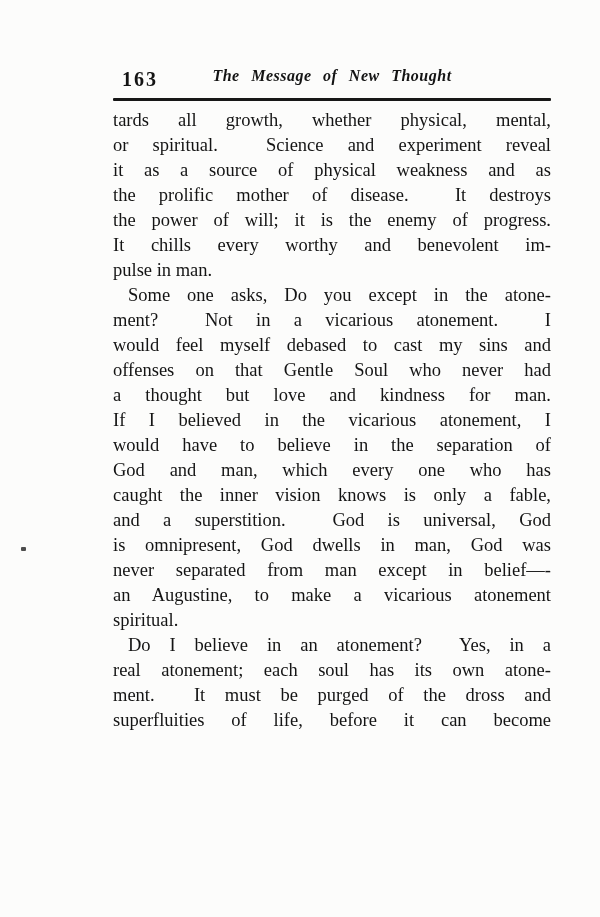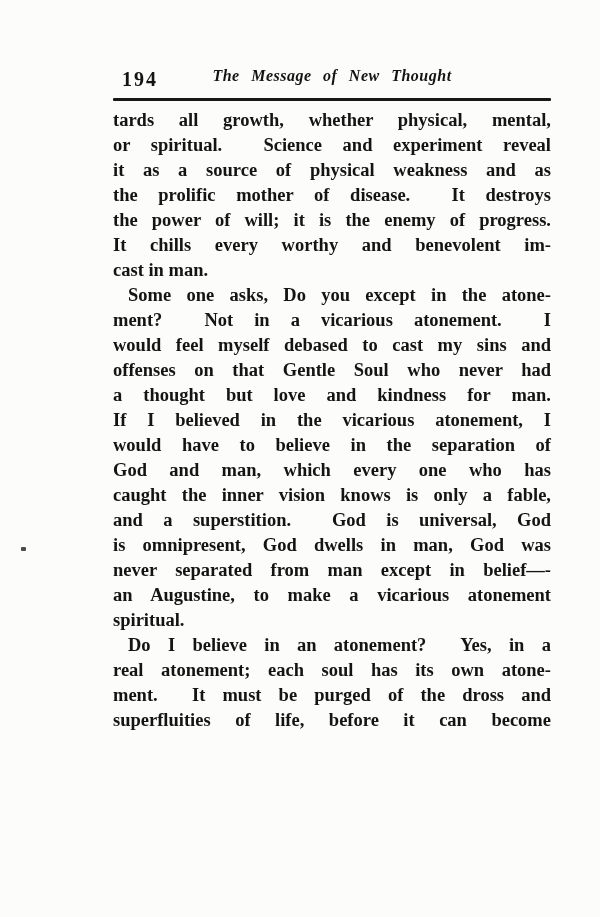--- a/index.html
+++ b/index.html
@@ -20,54 +20,54 @@
     position:absolute;left:50%;top:0;transform:translateX(-50%);
     font-size:16px;font-style:italic;font-weight:700;
     letter-spacing:0.5px;word-spacing:7px;white-space:nowrap;
   }
   .head-rule{
     position:absolute;left:113px;top:98px;width:438px;height:3px;
     background:#171717;border-radius:1px;
   }
   .body-text{
     position:absolute;left:113px;top:108px;width:438px;
-    font-size:18.5px;line-height:25px;font-weight:700;
+    font-size:18.5px;line-height:25px;font-weight:400;
   }
   .ln{
     text-align:justify;
     text-align-last:justify;
   }
   .ln.end{text-align-last:left;}
   .ln.ind{text-indent:15px;}
   .speck{
     position:absolute;left:21px;top:547px;width:5px;height:4px;
     background:#2e2e2e;border-radius:1px;opacity:.85;
   }
 </style>
 </head>
 <body>
 
 <div class="sheet">
 
   <div class="header-row">
-    <span class="page-number">194</span>
+    <span class="page-number">163</span>
     <span class="book-title">The Message of New Thought</span>
   </div>
   <div class="head-rule"></div>
 
   <div class="body-text">
 
     <div class="para">
       <div class="ln">tards all growth, whether physical, mental,</div>
       <div class="ln">or spiritual.&nbsp; Science and experiment reveal</div>
       <div class="ln">it as a source of physical weakness and as</div>
       <div class="ln">the prolific mother of disease.&nbsp; It destroys</div>
       <div class="ln">the power of will; it is the enemy of progress.</div>
       <div class="ln">It chills every worthy and benevolent im-</div>
-      <div class="ln end">cast in man.</div>
+      <div class="ln end">pulse in man.</div>
     </div>
 
     <div class="para">
       <div class="ln ind">Some one asks, Do you except in the atone-</div>
       <div class="ln">ment?&nbsp; Not in a vicarious atonement.&nbsp; I</div>
       <div class="ln">would feel myself debased to cast my sins and</div>
       <div class="ln">offenses on that Gentle Soul who never had</div>
       <div class="ln">a thought but love and kindness for man.</div>
       <div class="ln">If I believed in the vicarious atonement, I</div>
       <div class="ln">would have to believe in the separation of</div>

